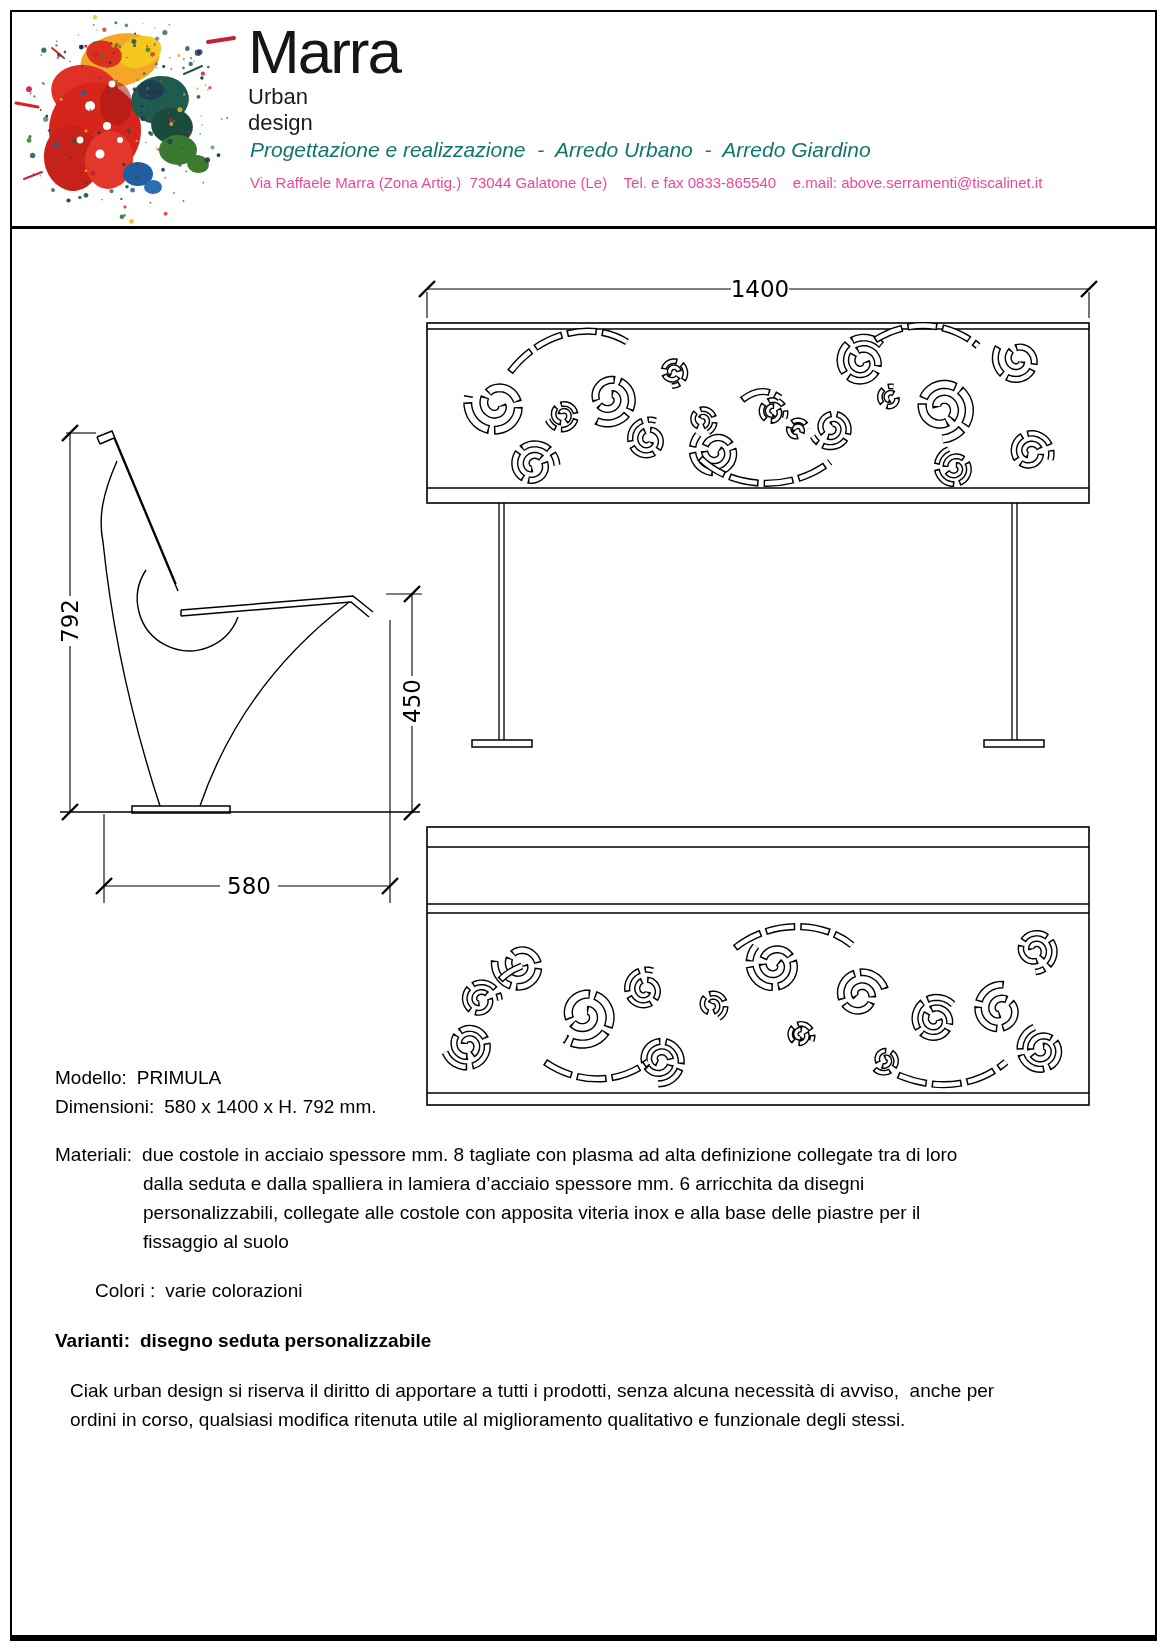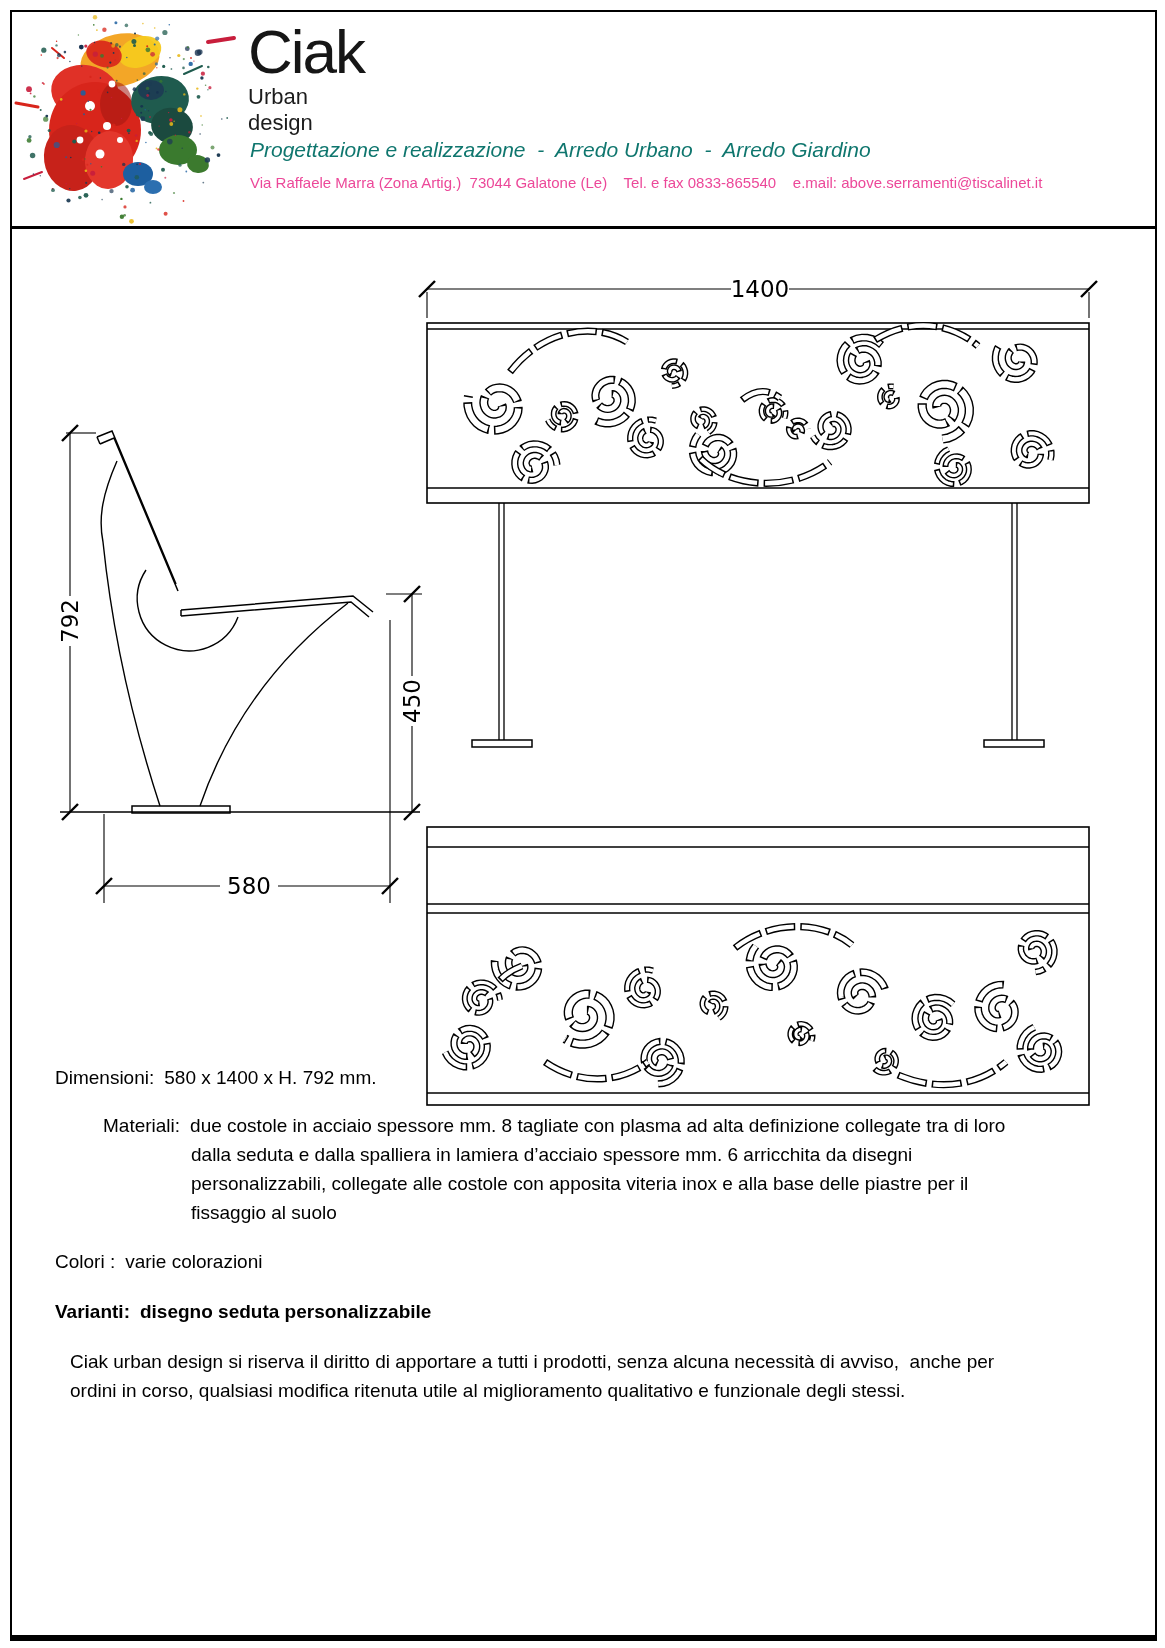--- a/index.html
+++ b/index.html
@@ -239,21 +239,21 @@
       <circle cx="30.8" cy="75.0" r="1.1" fill="#c81e3c" opacity="0.79"></circle>
       <circle cx="206.5" cy="147.1" r="1.9" fill="#1d3b54" opacity="0.99"></circle>
       <circle cx="138.0" cy="76.1" r="1.7" fill="#1d3b54" opacity="0.74"></circle>
       <circle cx="135.6" cy="80.4" r="1.7" fill="#3a7a2e" opacity="0.66"></circle>
       <circle cx="120.6" cy="182.2" r="2.4" fill="#1d5fa0" opacity="0.84"></circle>
       <circle cx="135.9" cy="41.8" r="2.4" fill="#3a7a2e" opacity="0.82"></circle>
       <circle cx="78.8" cy="155.8" r="0.7" fill="#1d5fa0" opacity="0.78"></circle>
       <circle cx="135.2" cy="38.2" r="1.0" fill="#d8251b" opacity="0.93"></circle>
     </svg>
   <div class="brand">
-    <div class="company">Ciak</div>
+    <div class="company">Marra</div>
     <div class="subtitle">Urban design</div>
     <div class="tagline">Progettazione e realizzazione  -  Arredo Urbano  -  Arredo Giardino</div>
     <div class="address">Via Raffaele Marra (Zona Artig.)  73044 Galatone (Le)    Tel. e fax 0833-865540    e.mail: above.serramenti@tiscalinet.it</div>
   </div>
 </div>
 
 <svg id="drawing" width="1165" height="1648" viewBox="0 0 1165 1648">
   <g stroke="#000" fill="none" stroke-width="1.4">
 
     <g>
@@ -413,23 +413,24 @@
       <text x="760" y="297" text-anchor="middle">1400</text>
       <text transform="translate(78,621) rotate(-90)" text-anchor="middle">792</text>
       <text transform="translate(420,701) rotate(-90)" text-anchor="middle">450</text>
       <text x="249" y="894" text-anchor="middle">580</text>
     </g>
   </g>
 </svg>
 
 <section class="specs">
   <div id="spec-rows">
+      <p class="spec-row" style="margin-top: 0px;"><span class="spec-label">Modello:</span><span class="spec-value">PRIMULA</span></p>
       <p class="spec-row" style="margin-top: 0px;"><span class="spec-label">Dimensioni:</span><span class="spec-value">580 x 1400 x H. 792 mm.</span></p>
-      <p class="spec-row" style="margin-top: 19px; margin-left: 48px;"><span class="spec-label">Materiali:</span><span class="spec-value">due costole in acciaio spessore mm. 8 tagliate con plasma ad alta definizione collegate tra di loro
+      <p class="spec-row" style="margin-top: 19px;"><span class="spec-label">Materiali:</span><span class="spec-value">due costole in acciaio spessore mm. 8 tagliate con plasma ad alta definizione collegate tra di loro
 dalla seduta e dalla spalliera in lamiera d’acciaio spessore mm. 6 arricchita da disegni
 personalizzabili, collegate alle costole con apposita viteria inox e alla base delle piastre per il
 fissaggio al suolo</span></p>
-      <p class="spec-row" style="margin-top: 20px;"><span class="spec-label">Colori :</span><span class="spec-value">varie colorazioni</span></p>
+      <p class="spec-row" style="margin-top: 20px; margin-left: 40px;"><span class="spec-label">Colori :</span><span class="spec-value">varie colorazioni</span></p>
       <p class="spec-row" style="margin-top: 21px; font-weight: bold;"><span class="spec-label">Varianti:</span><span class="spec-value">disegno seduta personalizzabile</span></p>
     </div>
   <p class="disclaimer">Ciak urban design si riserva il diritto di apportare a tutti i prodotti, senza alcuna necessità di avviso,  anche per
 ordini in corso, qualsiasi modifica ritenuta utile al miglioramento qualitativo e funzionale degli stessi.</p>
 </section>
 
 </body></html>

